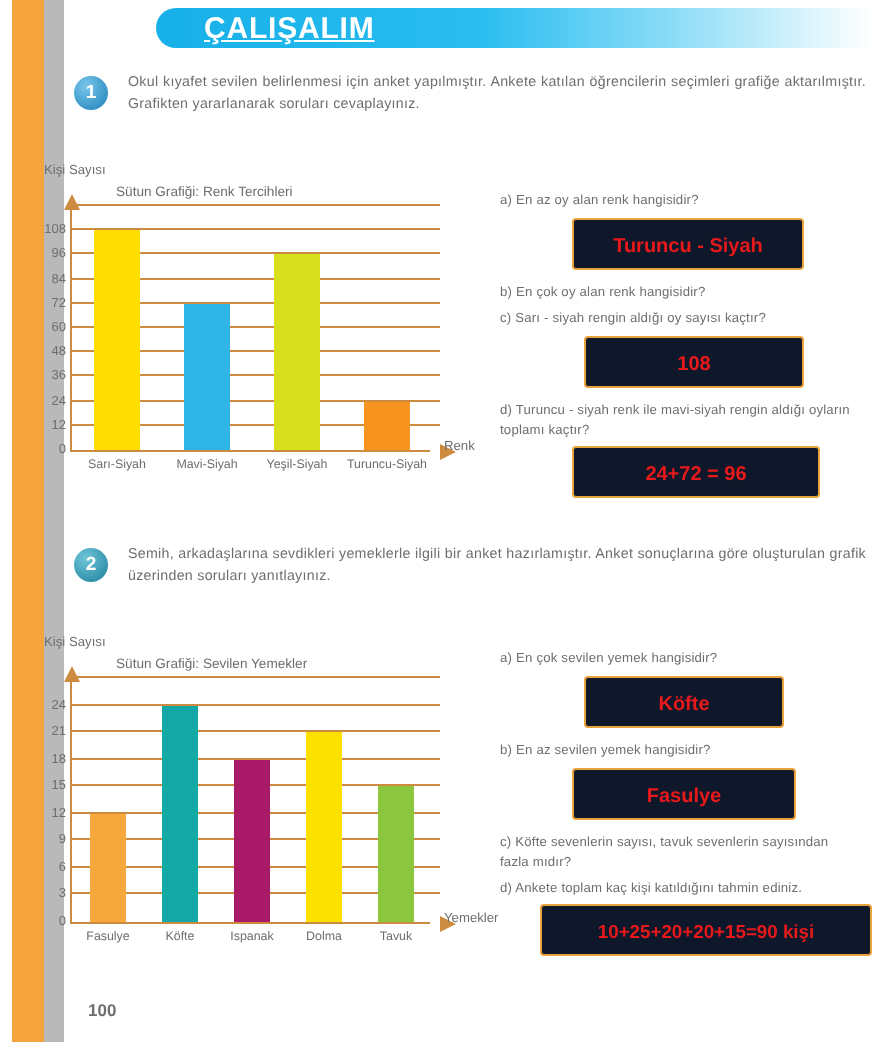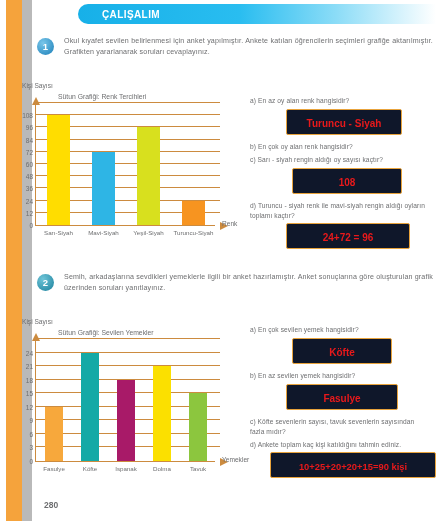--- a/index.html
+++ b/index.html
@@ -18,22 +18,23 @@
   .edge-inner-white { position:absolute; left:32px; top:0; width:5px; height:521px; background:#fff; }
 
   
   .banner {
     position:absolute; left:78px; top:4px; width:358px; height:20px;
     background:linear-gradient(to right,#17b0e8 0%,#29bdf0 45%,#8bdcf7 72%,#ffffff 100%);
     border-radius:10px 0 0 10px;
     display:flex; align-items:center;
   }
   .banner-label {
-    color:#ffffff; font-weight:bold; font-size:10px; letter-spacing:.4px;
+    color:#ffffff; font-weight:bold; font-size:15px; letter-spacing:.4px;
     margin-left:24px;
+    text-decoration:underline;
   }
 
   
   .exercise { position:absolute; left:37px; width:400px; }
   #ex1 { top:36px; }
   #ex2 { top:272px; }
 
   .ex-head { position:relative; min-height:30px; }
   .num-badge {
     position:absolute; left:0; top:2px; width:17px; height:17px; border-radius:50%;
@@ -231,13 +232,13 @@
 <div class="qa" id="qa2">
   <p class="q">a) En çok sevilen yemek hangisidir?</p>
   <div class="answer-box ab-q2a"><span>Köfte</span></div>
   <p class="q">b) En az sevilen yemek hangisidir?</p>
   <div class="answer-box ab-q2b"><span>Fasulye</span></div>
   <p class="q">c) Köfte sevenlerin sayısı, tavuk sevenlerin sayısından fazla mıdır?</p>
   <p class="q">d) Ankete toplam kaç kişi katıldığını tahmin ediniz.</p>
   <div class="answer-box ab-wide"><span>10+25+20+20+15=90 kişi</span></div>
 </div>
 
-<div class="page-num">280</div>
+<div class="page-num">100</div>
 
 </body></html>

